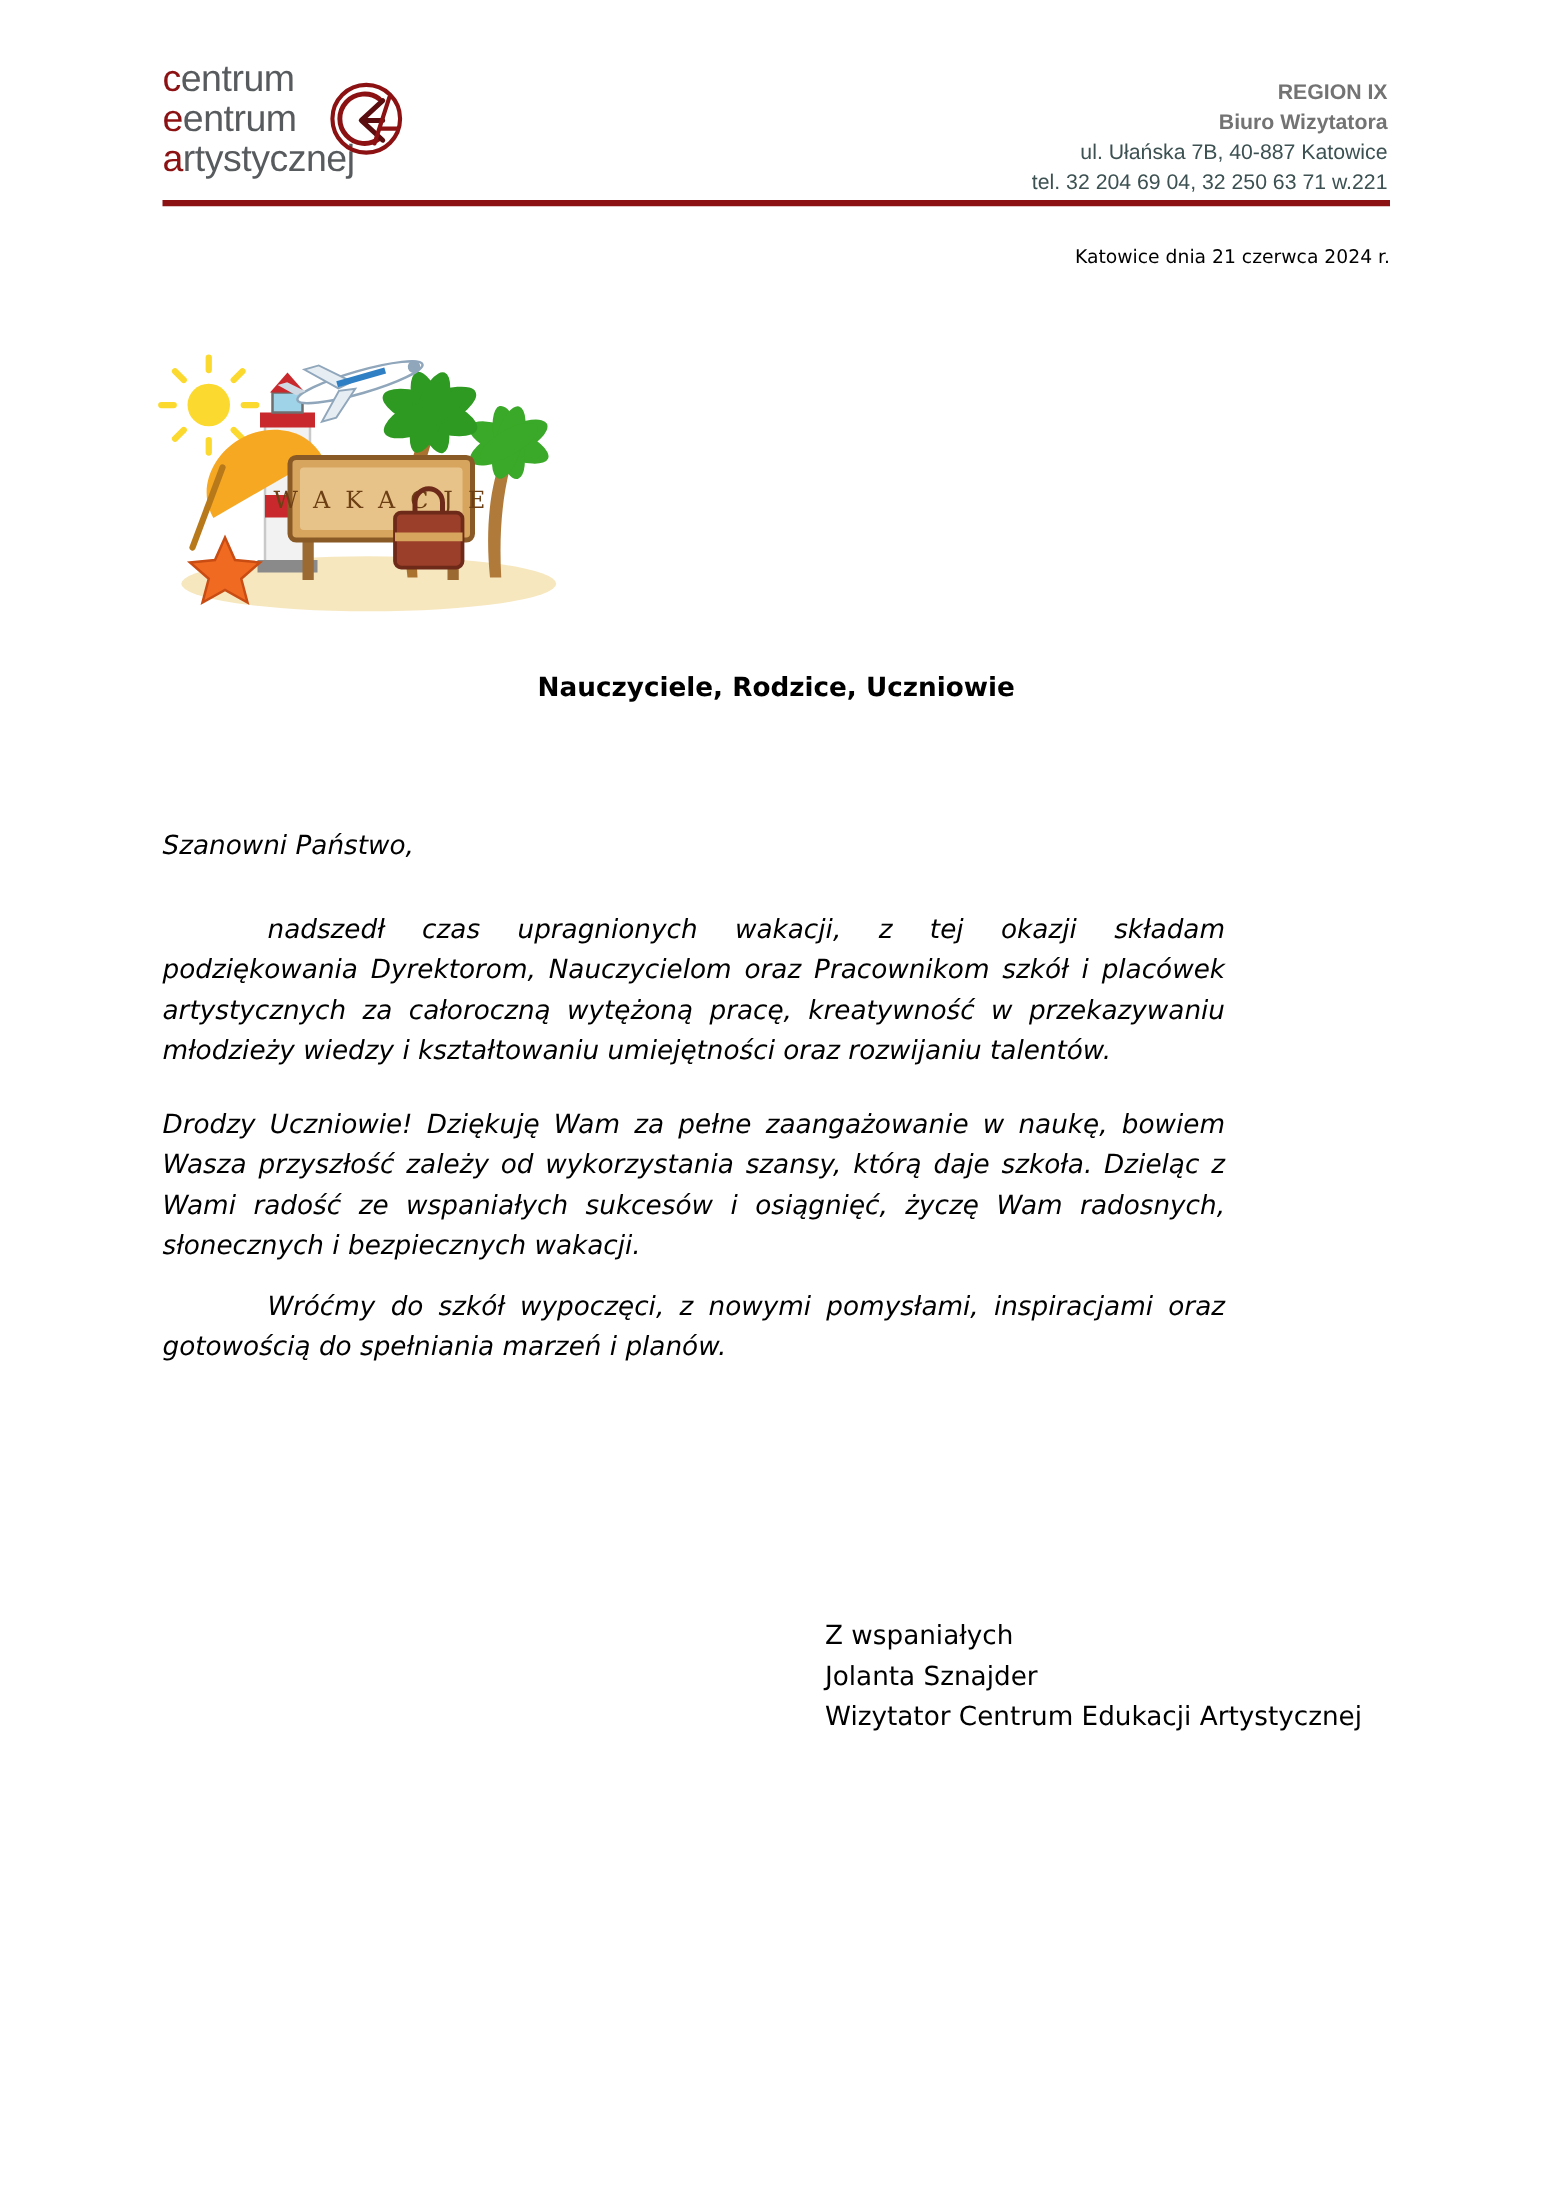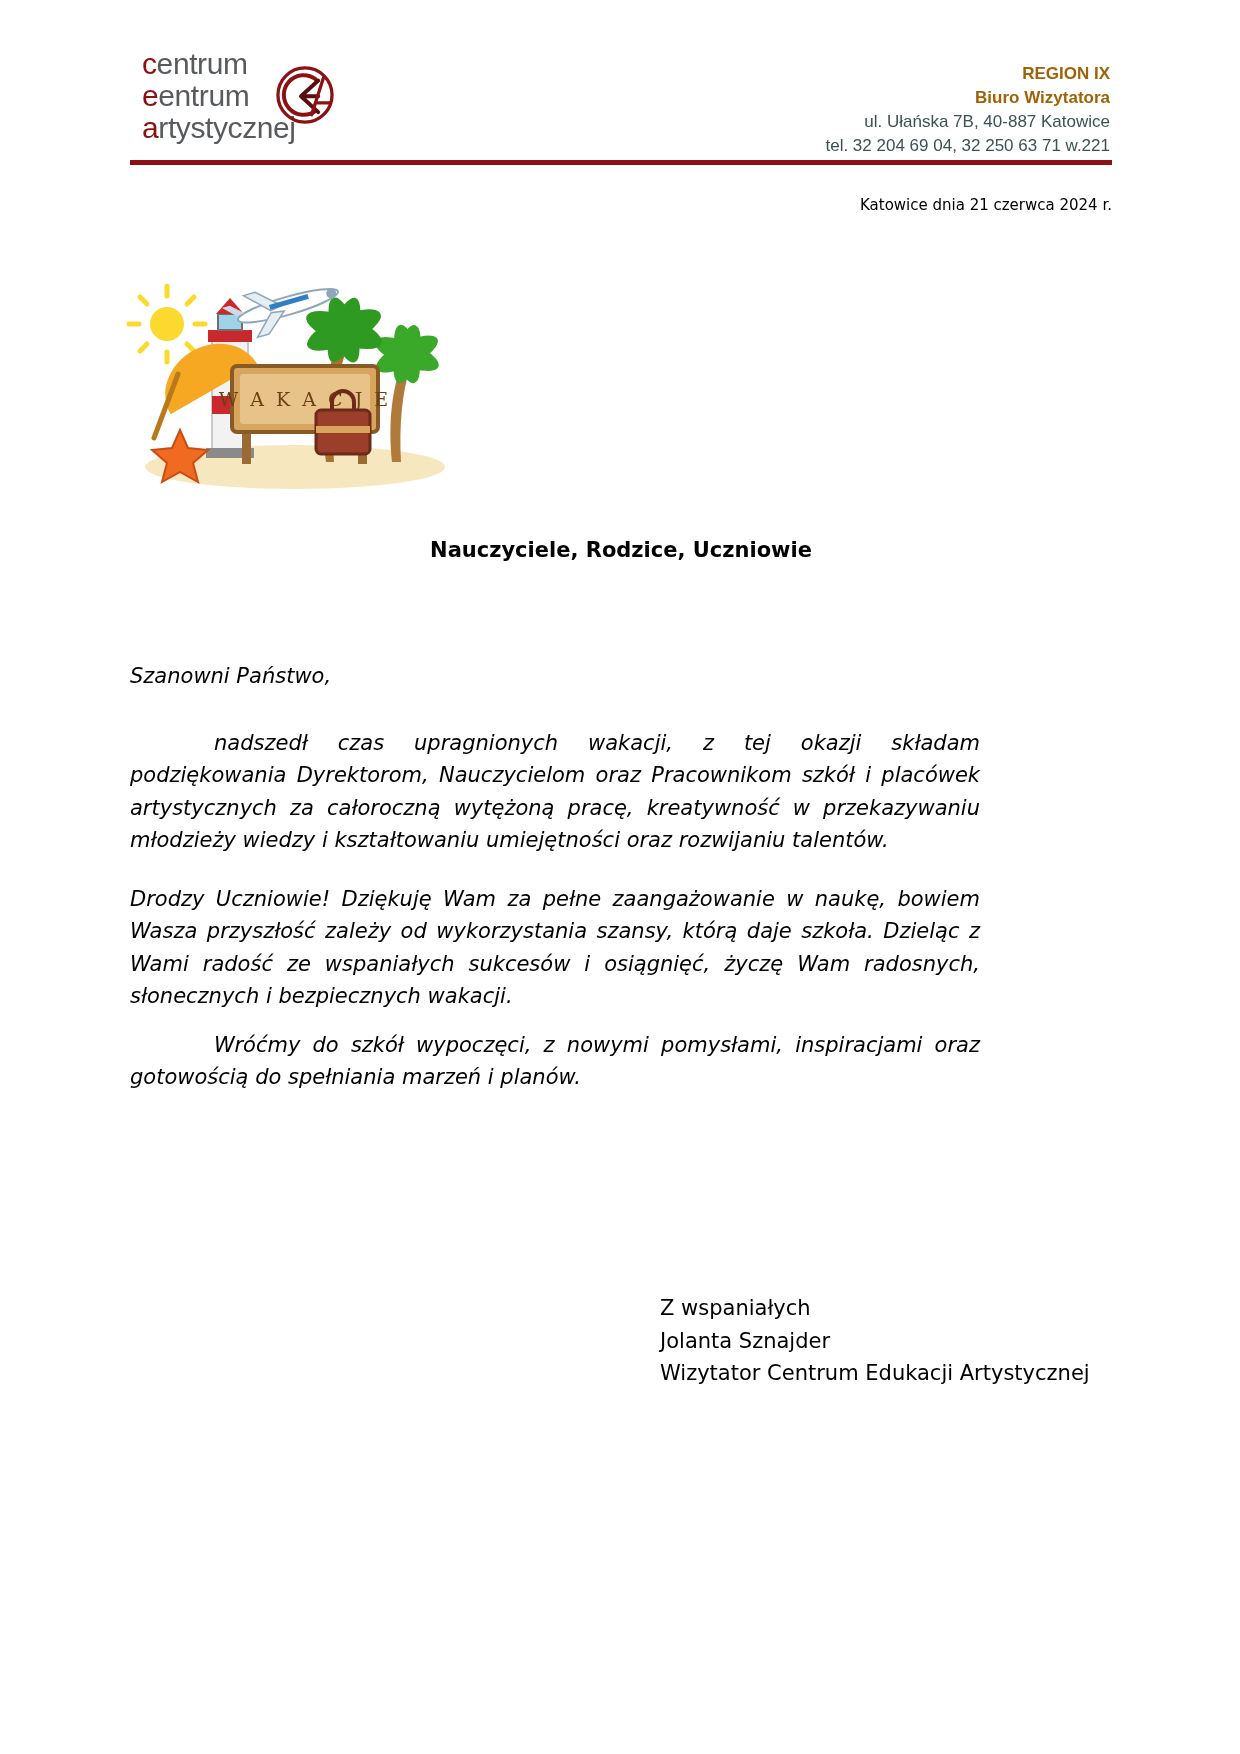--- a/index.html
+++ b/index.html
@@ -31,21 +31,20 @@
     width: 980px;
     display: flex;
     justify-content: space-between;
     align-items: flex-start;
   }
 
   .logo-block {
     width: 190px;
     position: relative;
     flex: 0 0 auto;
-    margin-left: 12px;
   }
   .logo-words {
     font-family: "Liberation Sans", "DejaVu Sans", sans-serif;
     font-size: 30px;
     line-height: 1.06;
     font-weight: 400;
     color: #585b5e;
     letter-spacing: -0.4px;
   }
   .logo-words span.acc {
@@ -62,21 +61,21 @@
   .contact-block {
     text-align: right;
     font-family: "Liberation Sans", "DejaVu Sans", sans-serif;
     font-size: 17px;
     line-height: 1.42;
     color: #3d5152;
     padding-top: 14px;
   }
   .contact-block .b {
     font-weight: bold;
-    color: #a16207;
+    color: #737373;
   }
 
   .rule {
     position: absolute;
     left: 130px;
     top: 160px;
     width: 982px;
     height: 5px;
     background: #8b1113;
   }

